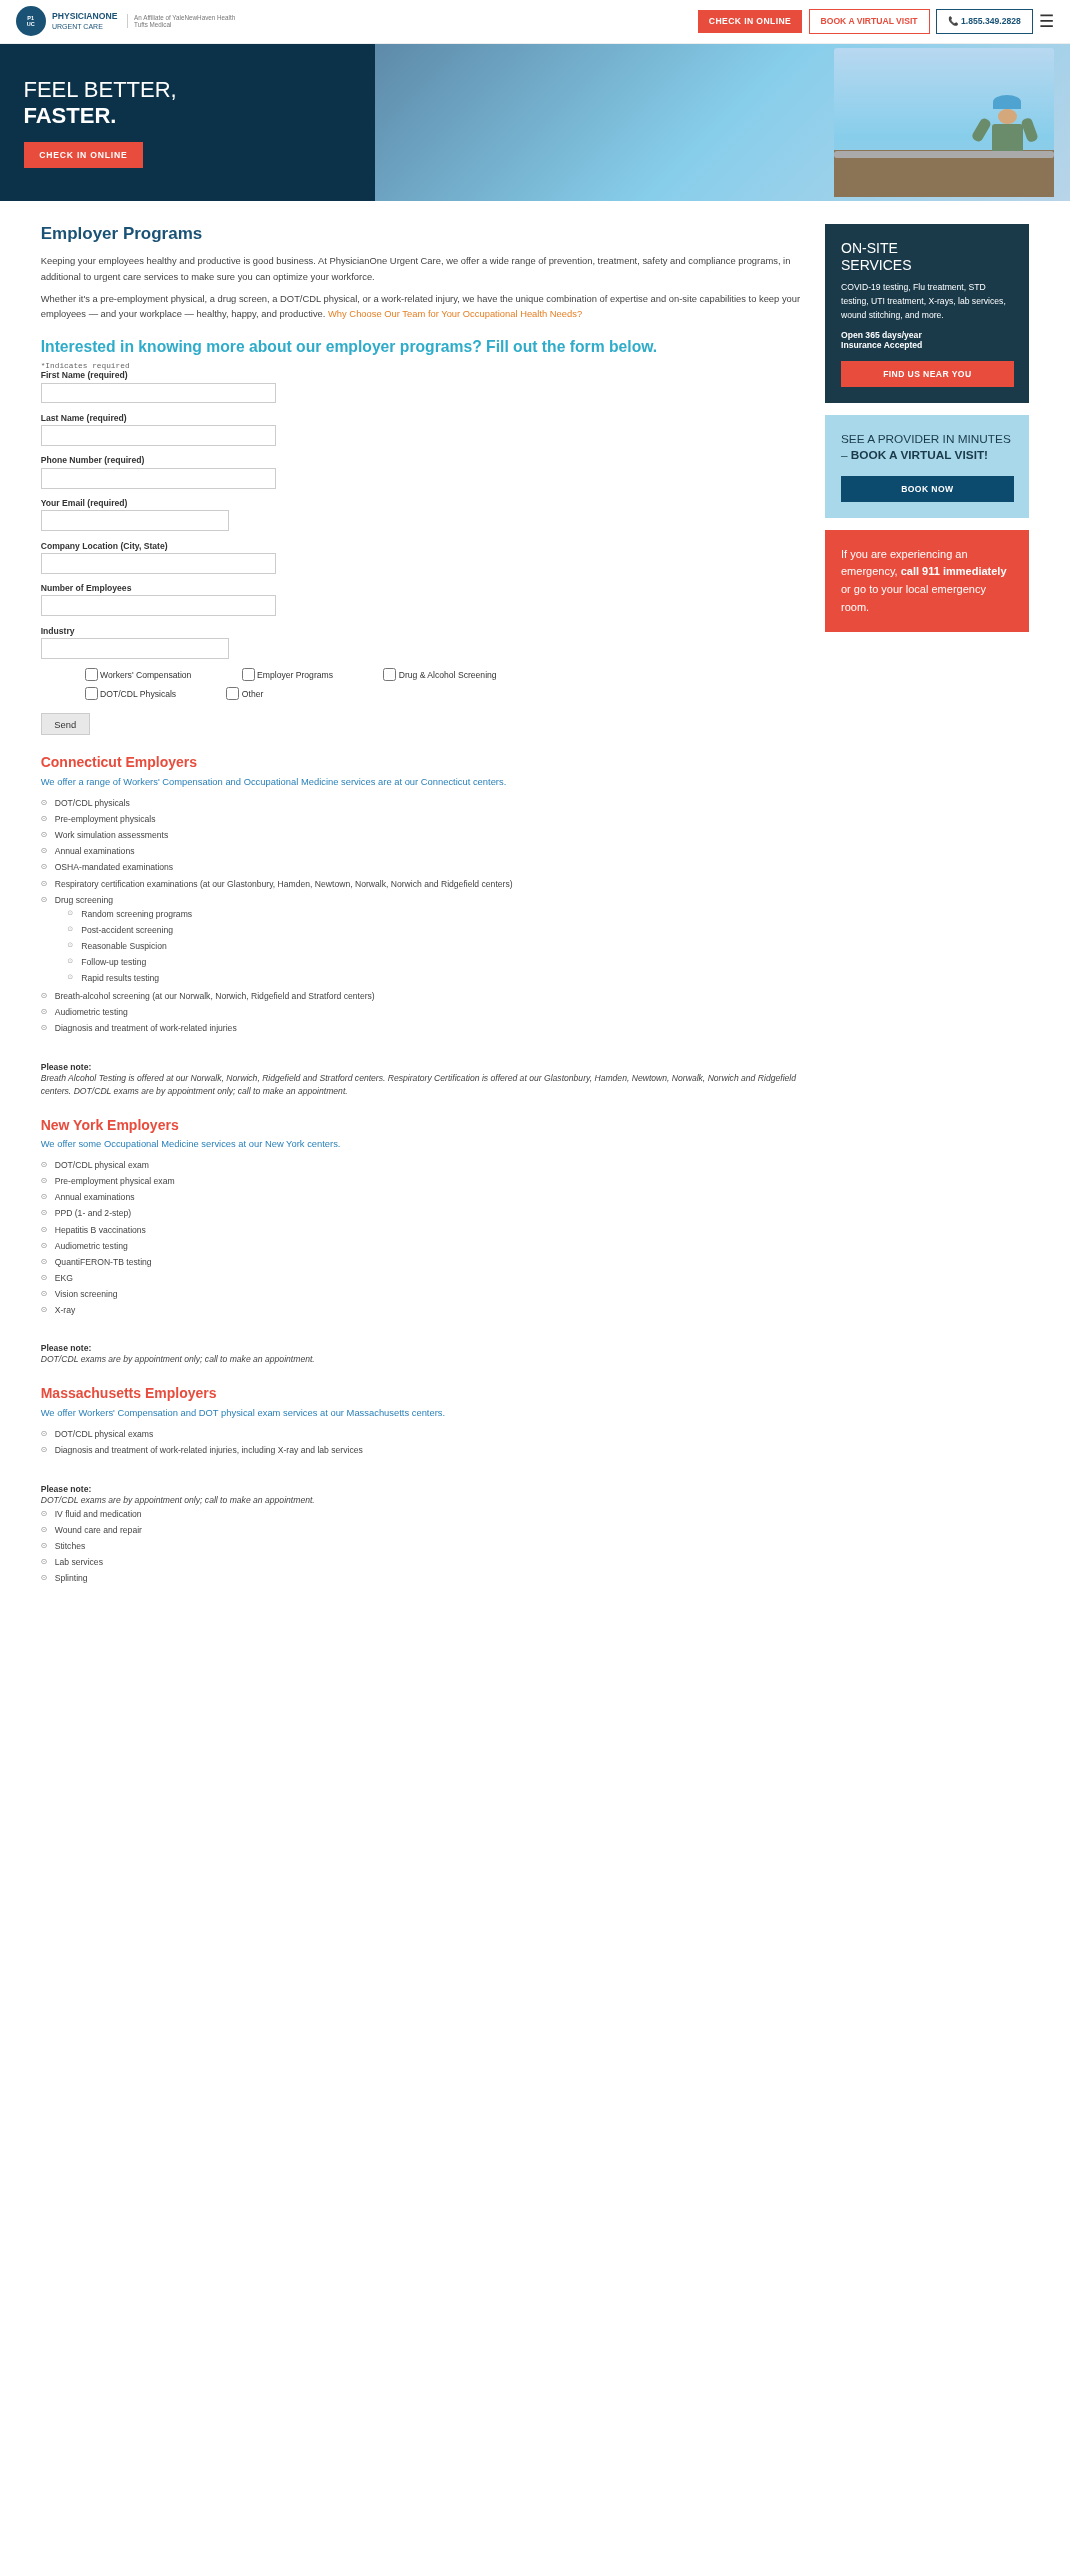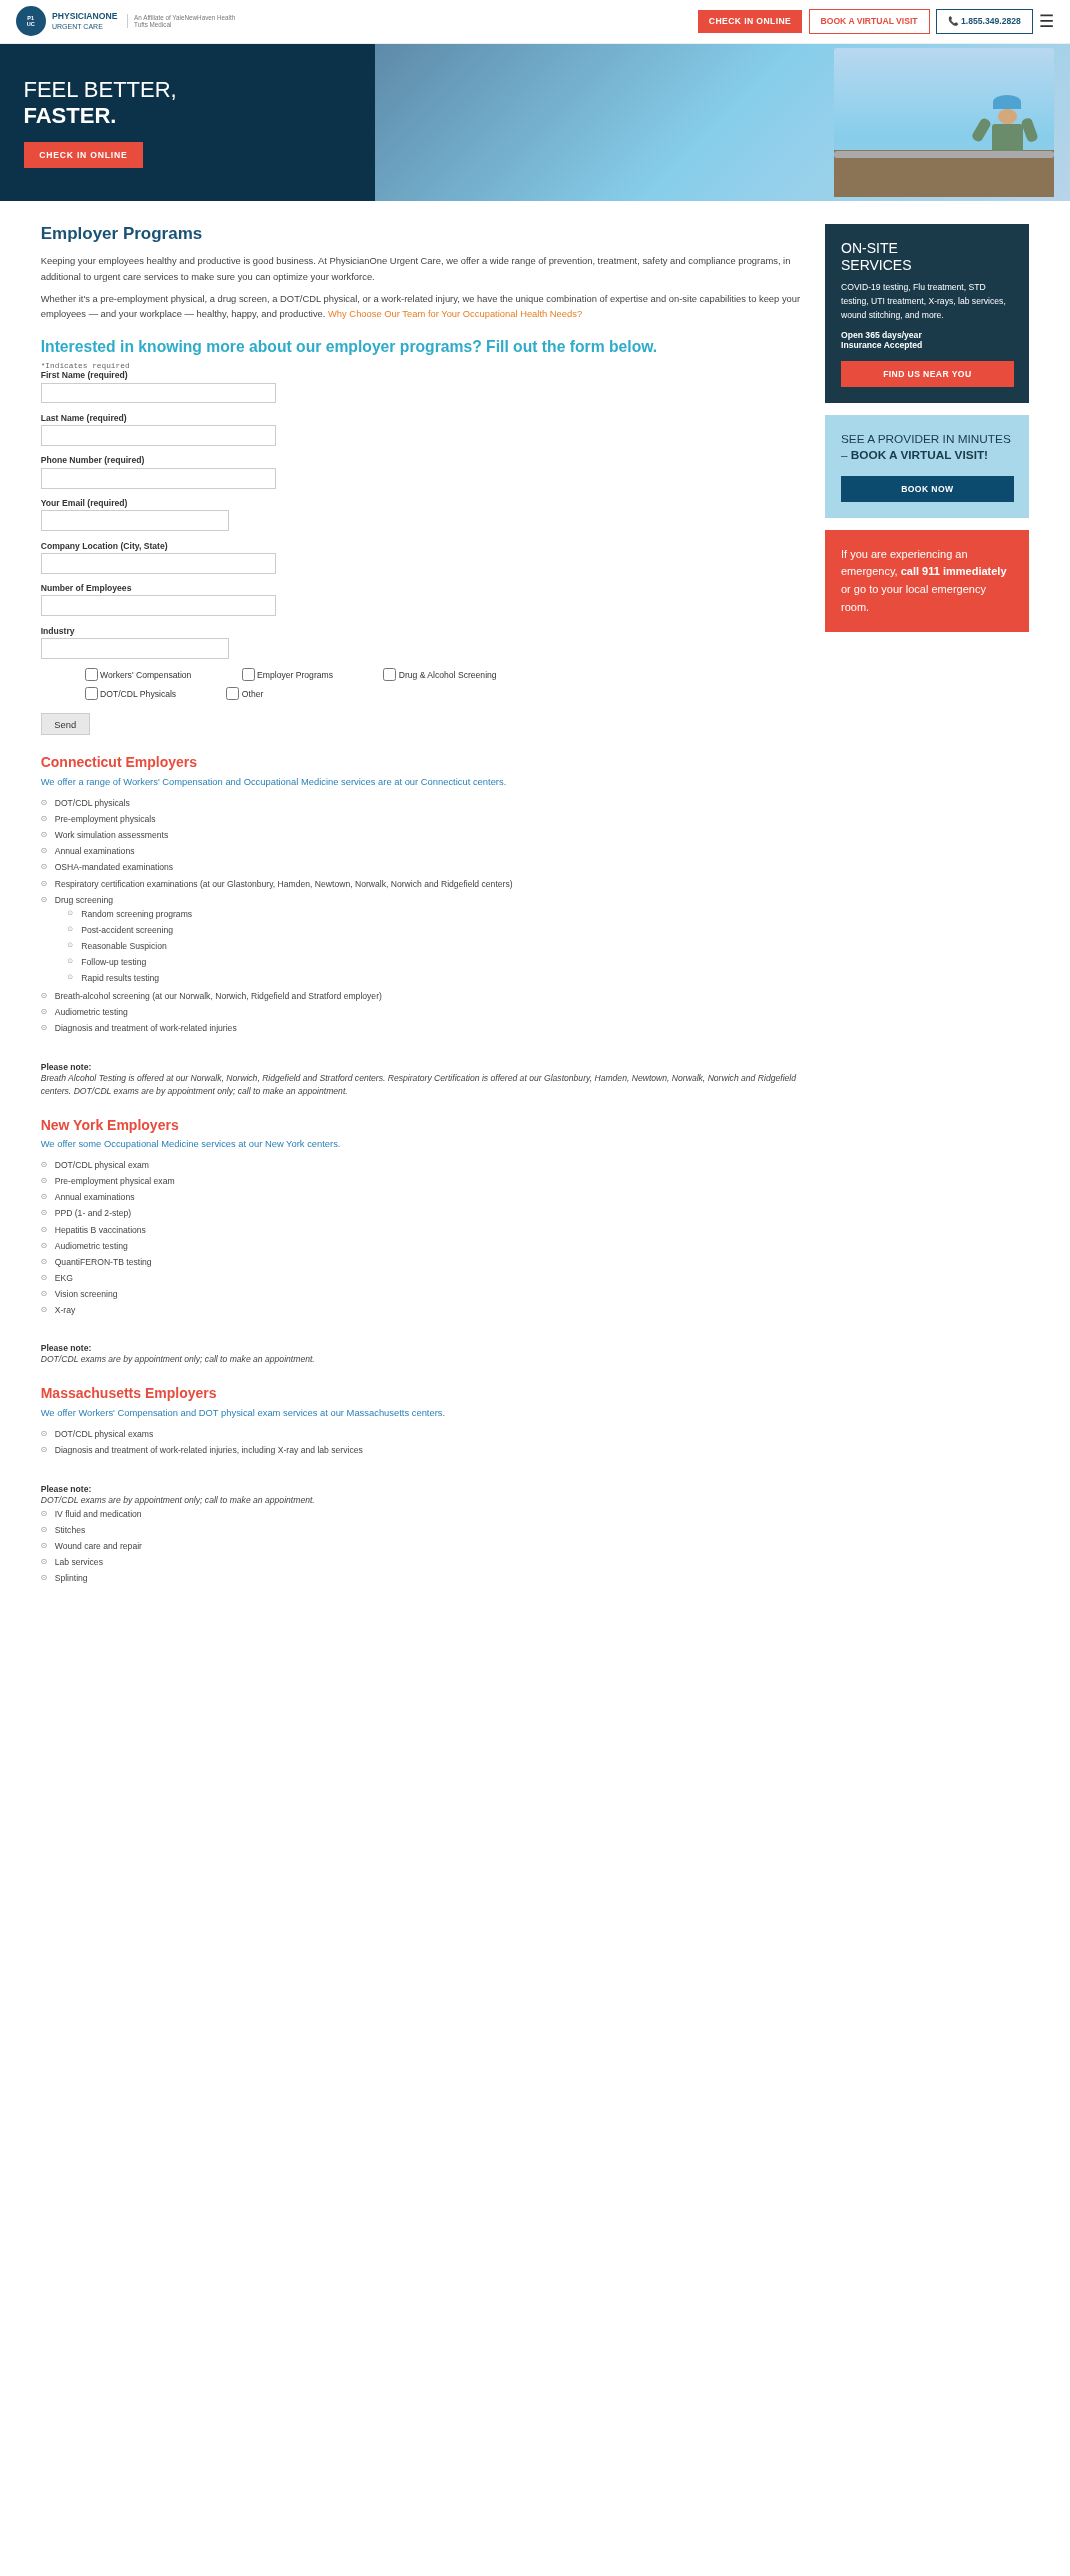--- a/index.html
+++ b/index.html
@@ -529,21 +529,21 @@
         <li>Respiratory certification examinations (at our Glastonbury, Hamden, Newtown, Norwalk, Norwich and Ridgefield centers)</li>
         <li>Drug screening
           <ul class="list-sub">
             <li>Random screening programs</li>
             <li>Post-accident screening</li>
             <li>Reasonable Suspicion</li>
             <li>Follow-up testing</li>
             <li>Rapid results testing</li>
           </ul>
         </li>
-        <li>Breath-alcohol screening (at our Norwalk, Norwich, Ridgefield and Stratford employer)</li>
+        <li>Breath-alcohol screening (at our Norwalk, Norwich, Ridgefield and Stratford centers)</li>
         <li>Audiometric testing</li>
         <li>Diagnosis and treatment of work-related injuries</li>
       </ul>
       <div class="please-note">
         <strong>Please note:</strong>
         <p class="italic-note">Breath Alcohol Testing is offered at our Norwalk, Norwich, Ridgefield and Stratford centers. Respiratory Certification is offered at our Glastonbury, Hamden, Newtown, Norwalk, Norwich and Ridgefield centers. DOT/CDL exams are by appointment only; call to make an appointment.</p>
       </div>
     </section>
 
     <section>
@@ -573,22 +573,22 @@
       <ul class="list-main">
         <li>DOT/CDL physical exams</li>
         <li>Diagnosis and treatment of work-related injuries, including X-ray and lab services</li>
       </ul>
       <div class="please-note">
         <strong>Please note:</strong>
         <p class="italic-note">DOT/CDL exams are by appointment only; call to make an appointment.</p>
       </div>
       <ul class="list-main">
         <li>IV fluid and medication</li>
+        <li>Wound care and repair</li>
         <li>Stitches</li>
-        <li>Wound care and repair</li>
         <li>Lab services</li>
         <li>Splinting</li>
       </ul>
     </section>
 
   </div>
 
   <aside class="sidebar">
 
     <div class="sidebar-card sidebar-card-dark">

